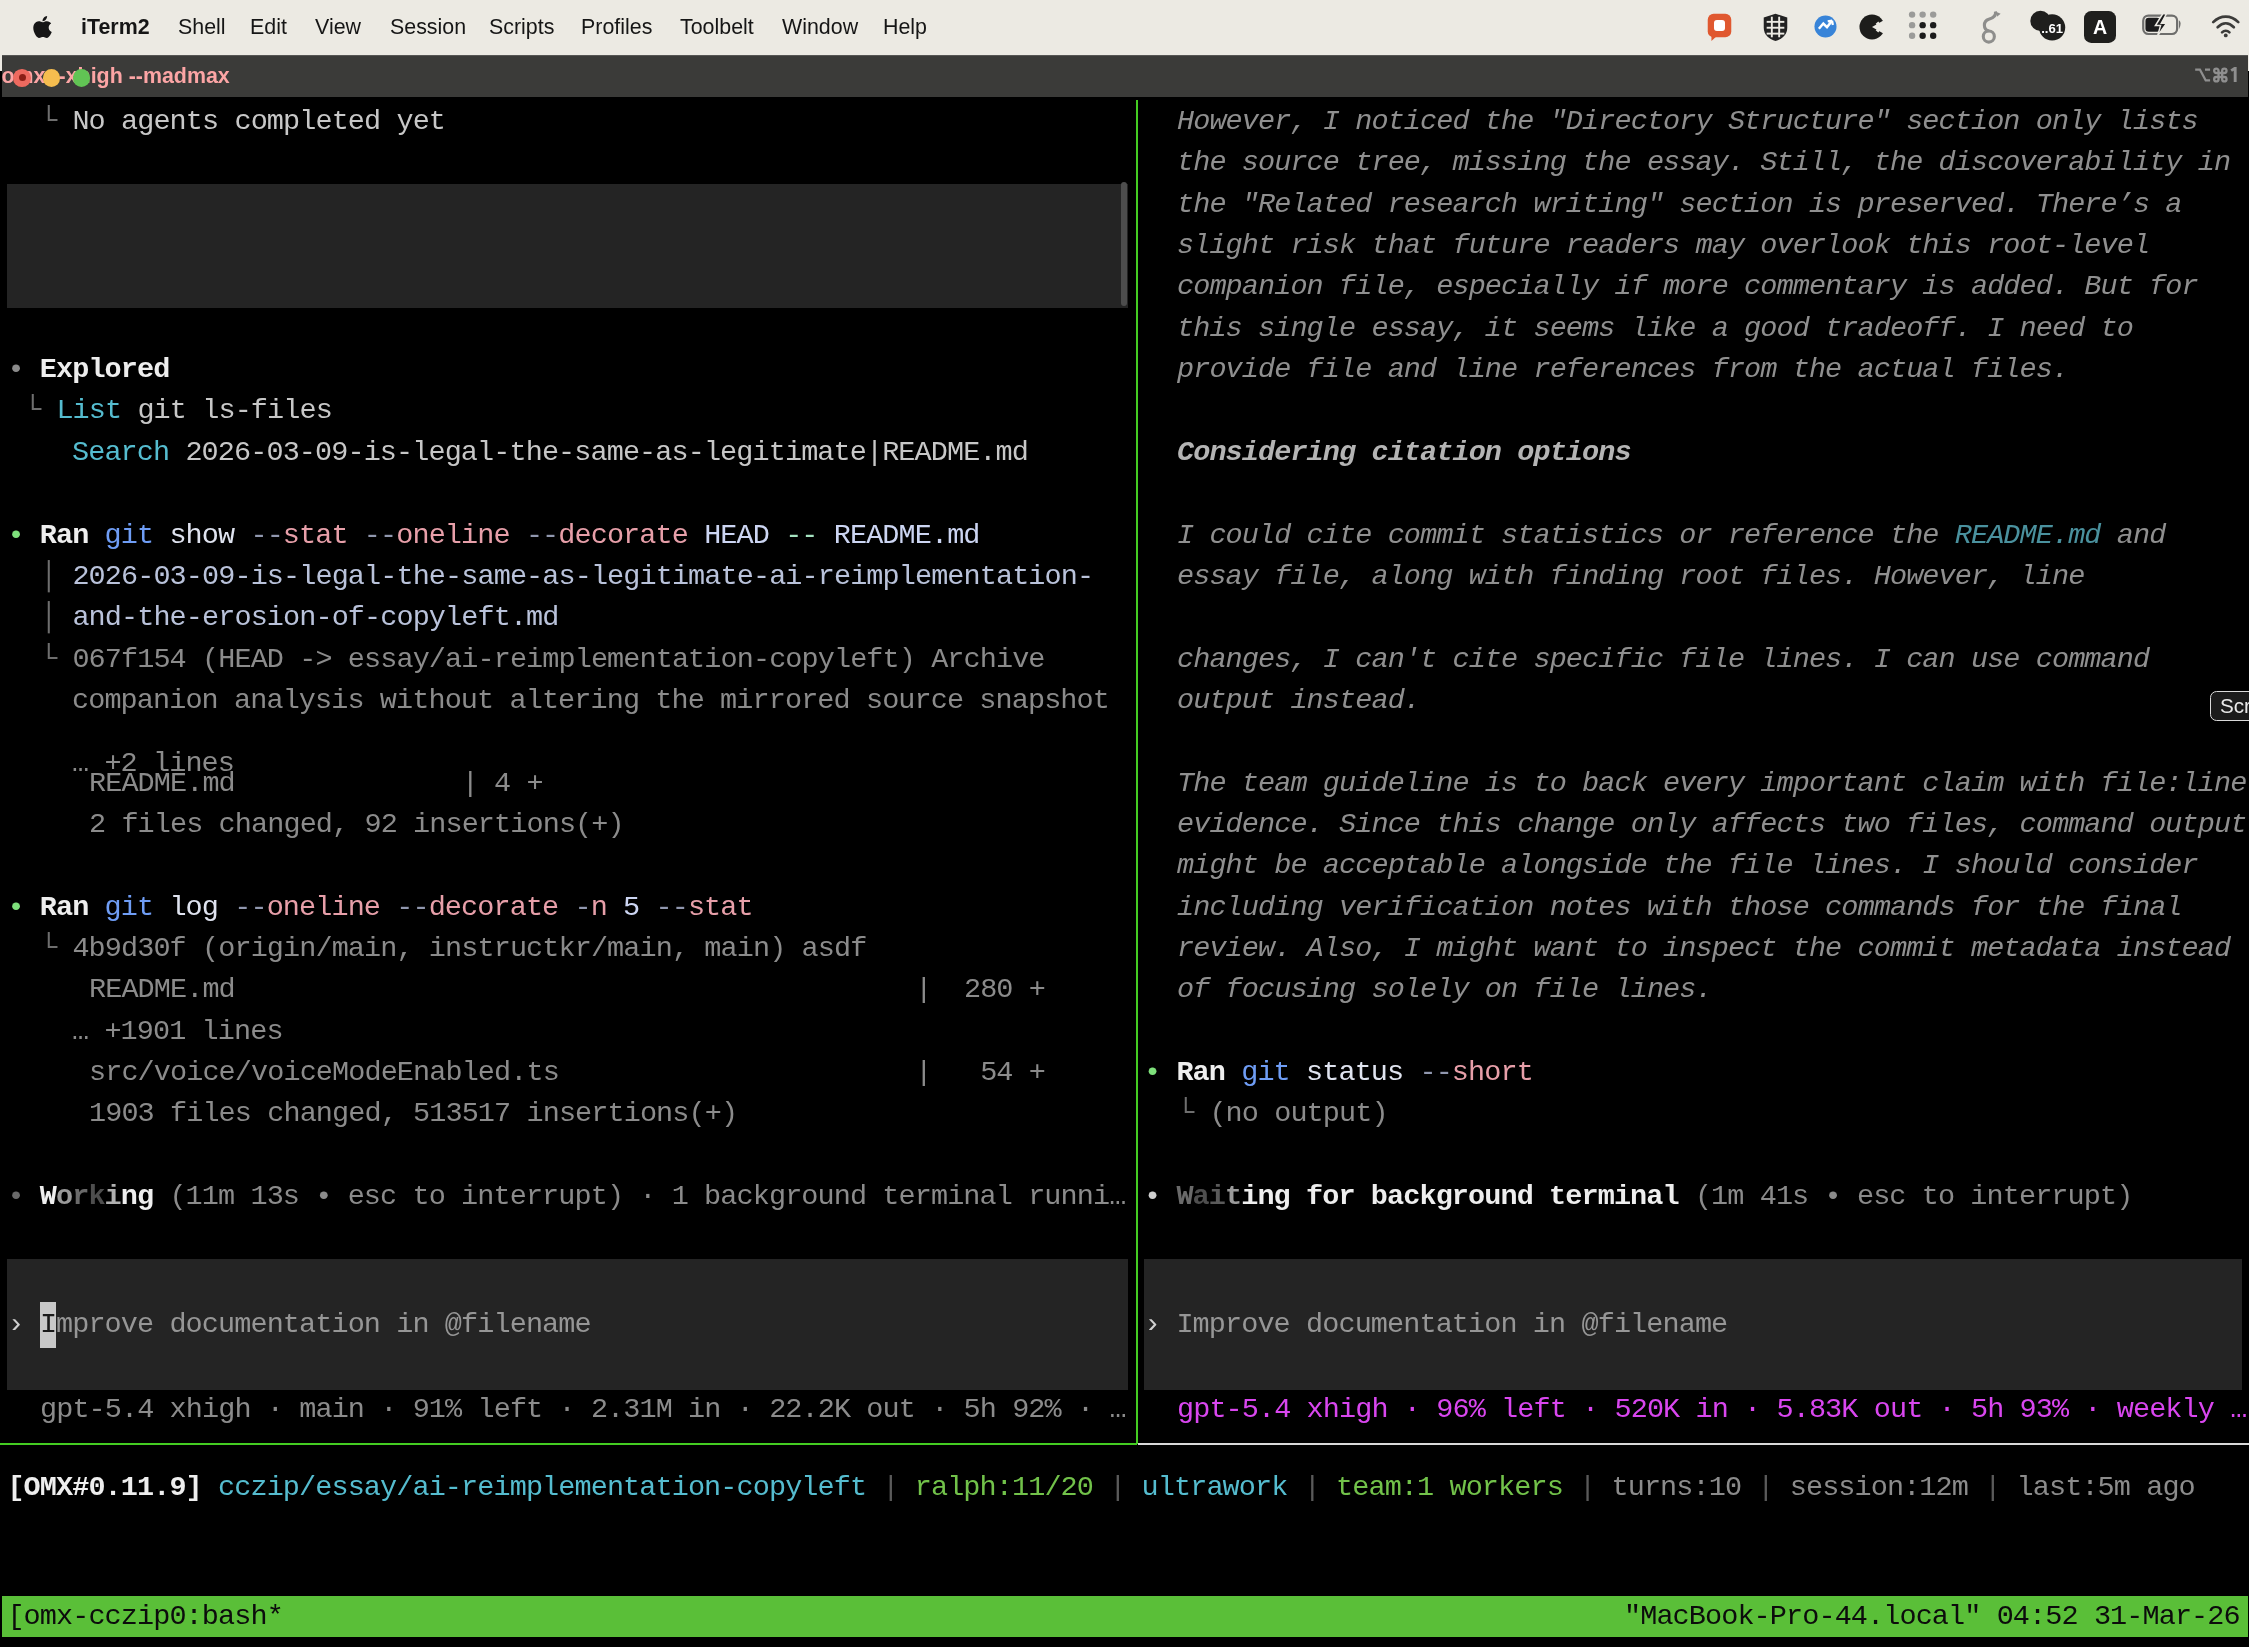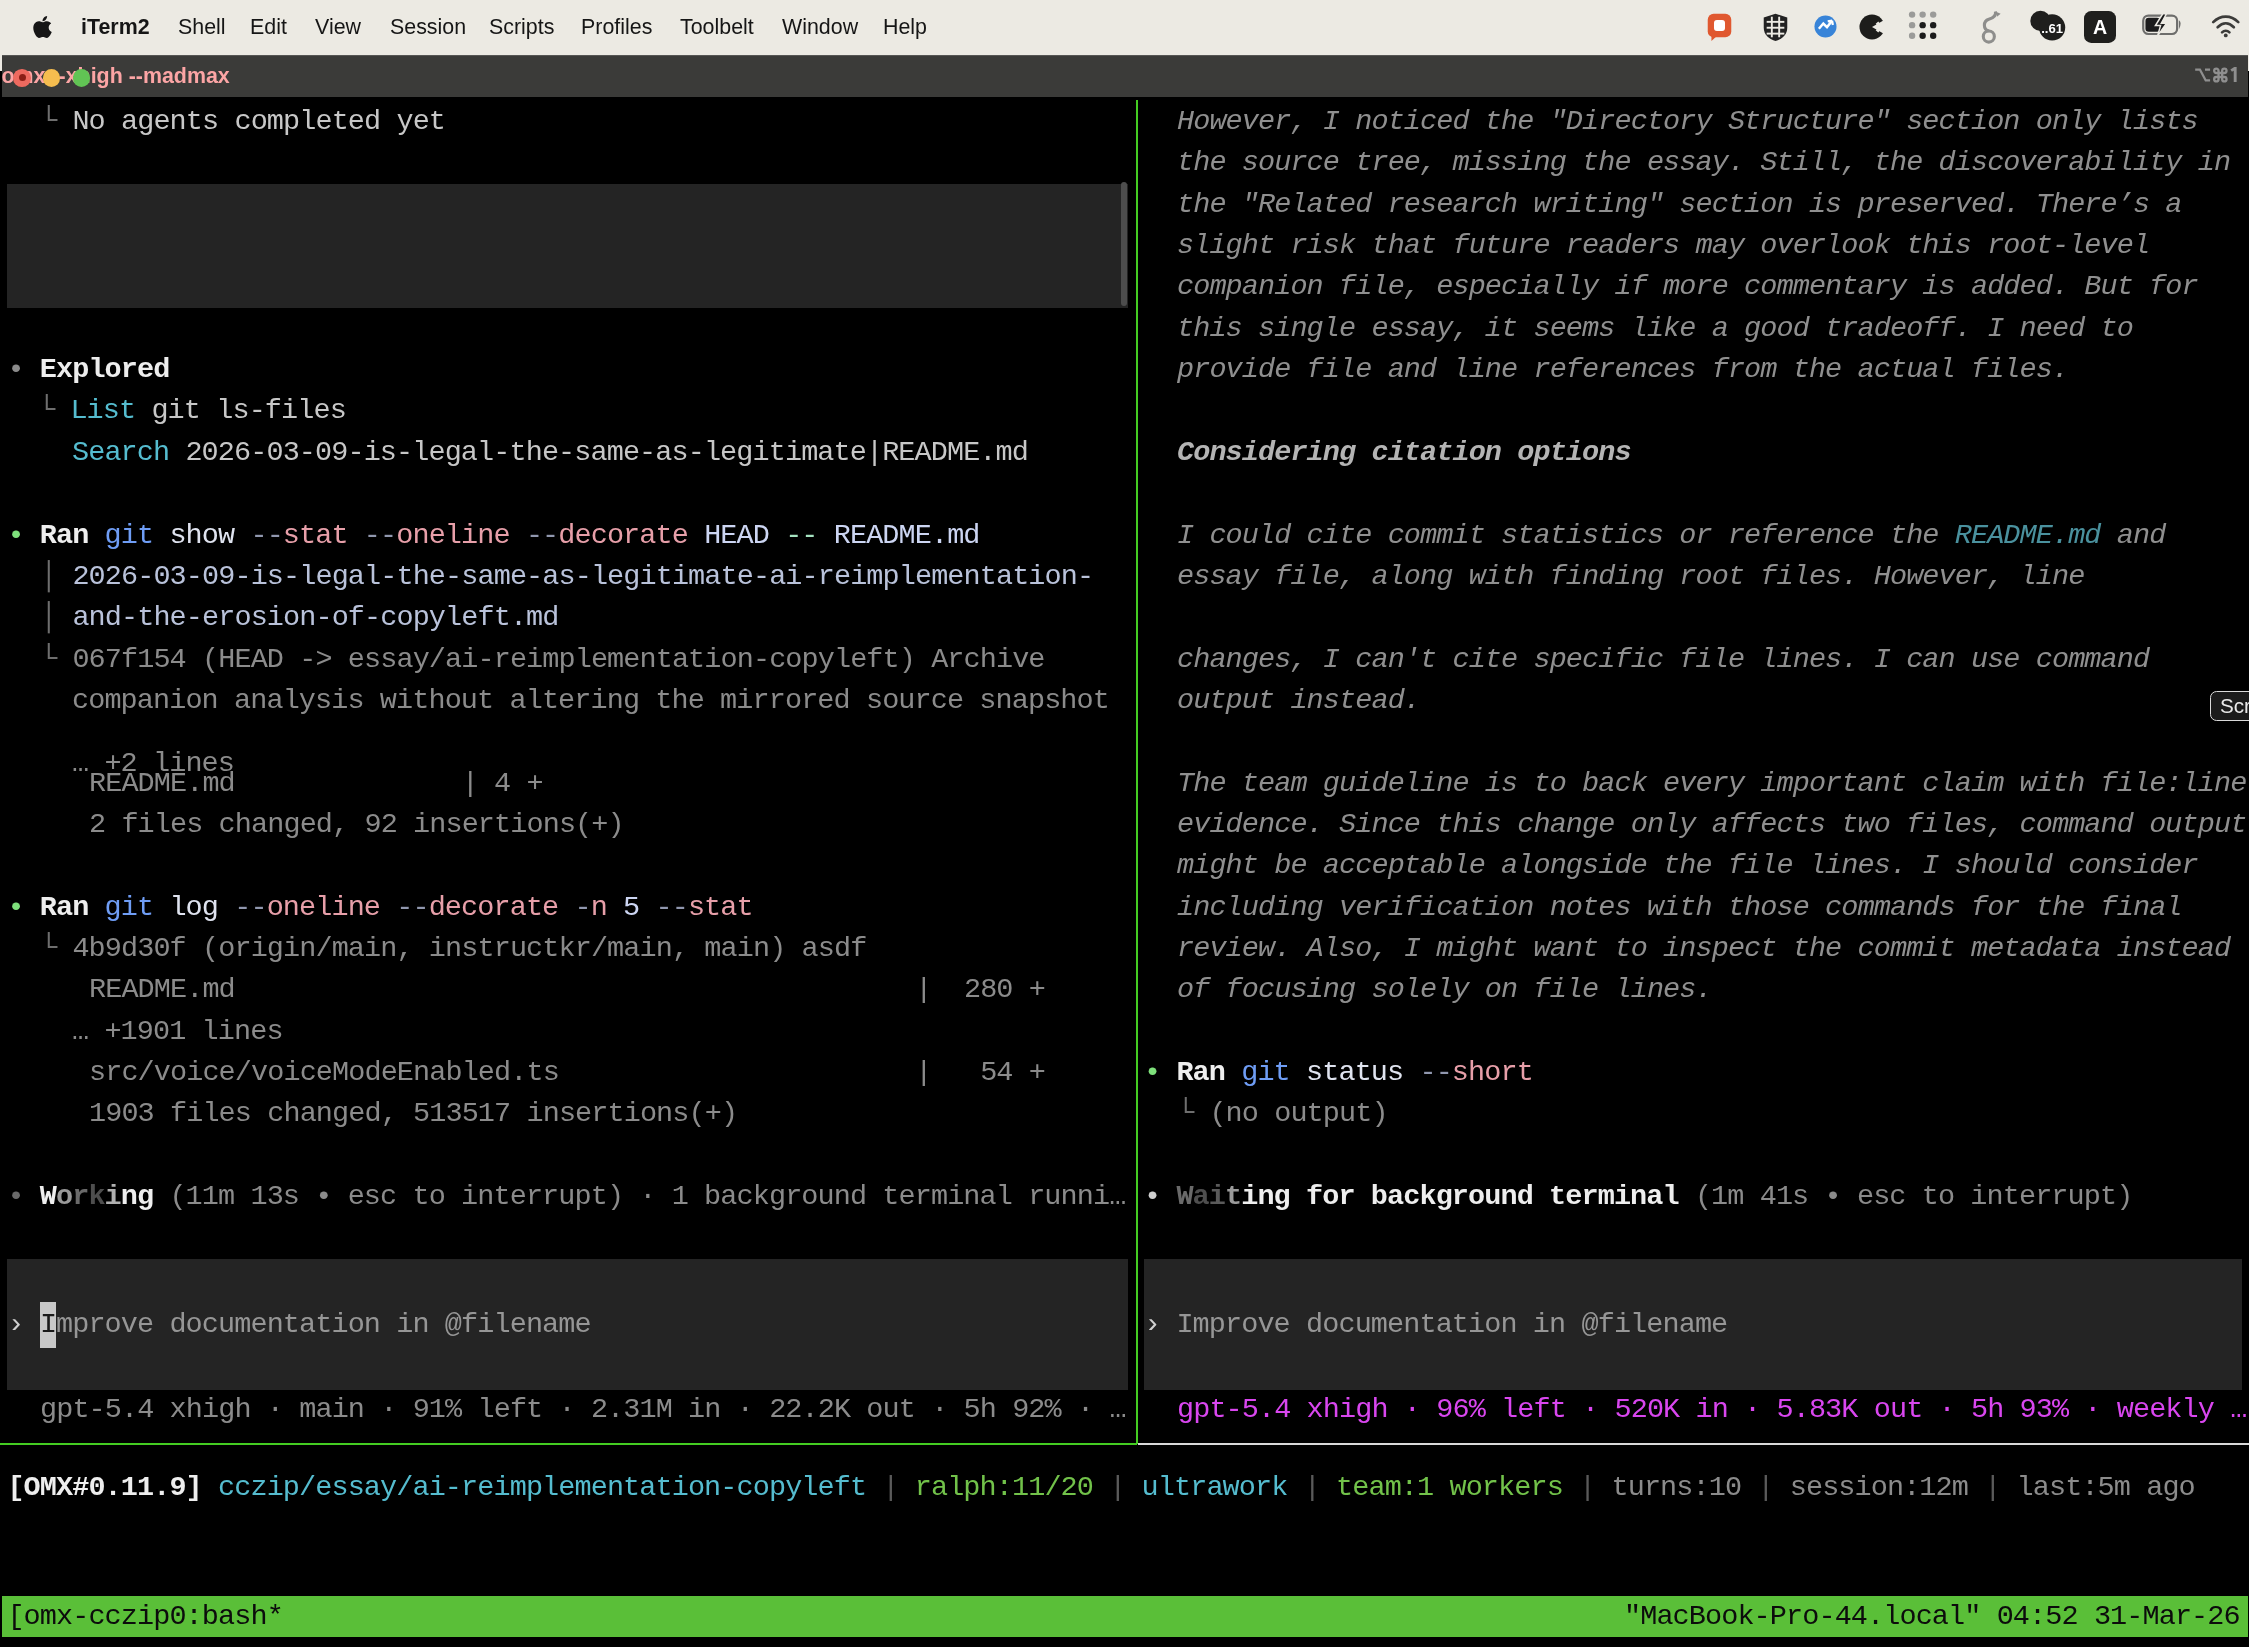--- a/index.html
+++ b/index.html
@@ -30,21 +30,21 @@
   <div class="r" style="left:40px;top:1304px;"><span style="color:#1a1a1a">I</span></div>
 
   <div style="position:absolute;left:1136px;top:100px;width:2.2px;height:1344px;background:#44cc22;"></div>
 
   <div style="position:absolute;left:0px;top:1443px;width:1137px;height:2.2px;background:#44cc22;"></div>
   <div style="position:absolute;left:1138px;top:1443px;width:1112px;height:2.2px;background:#d9d9d9;"></div>
 
   <div style="position:absolute;left:1121px;top:182px;width:5.9px;height:124px;background:#4d4d4d;border-radius:3px;"></div>
 <div class="r" style="left:40px;top:101px;"><span class="" style="color:#6e6e6e">└ </span><span class="" style="color:#c7c7c7">No agents completed yet</span></div>
 <div class="r" style="left:7.4px;top:349px;"><span class="" style="color:#8b8b8b">• </span><span class="b" style="color:#eeeeee">Explored</span></div>
-<div class="r" style="left:38px;top:390px;text-align:right;"><span class="" style="color:#6e6e6e">└ </span><span class="" style="color:#55bccf">List</span><span class="" style="color:#c7c7c7"> git ls-files</span></div>
+<div class="r" style="left:24px;top:390px;text-align:right;"><span class="" style="color:#6e6e6e">└ </span><span class="" style="color:#55bccf">List</span><span class="" style="color:#c7c7c7"> git ls-files</span></div>
 <div class="r" style="left:72px;top:432px;"><span class="" style="color:#55bccf">Search</span><span class="" style="color:#c7c7c7"> 2026-03-09-is-legal-the-same-as-legitimate|README.md</span></div>
 <div class="r" style="left:7.4px;top:515px;"><span class="" style="color:#7ee07b">• </span><span class="b" style="color:#eeeeee">Ran</span><span class="" style="color:#fff"> </span><span class="" style="color:#6f9df5">git</span><span class="" style="color:#fff"> </span><span class="" style="color:#dfe3ef">show</span><span class="" style="color:#fff"> </span><span class="" style="color:#9097ae">--</span><span class="" style="color:#e79fa9">stat</span><span class="" style="color:#fff"> </span><span class="" style="color:#9097ae">--</span><span class="" style="color:#e79fa9">oneline</span><span class="" style="color:#fff"> </span><span class="" style="color:#9097ae">--</span><span class="" style="color:#e79fa9">decorate</span><span class="" style="color:#fff"> </span><span class="" style="color:#ccd5f2">HEAD</span><span class="" style="color:#fff"> </span><span class="" style="color:#a5e3c0">--</span><span class="" style="color:#fff"> </span><span class="" style="color:#ccd5f2">README.md</span></div>
 <div class="r" style="left:40px;top:556px;"><span class="" style="color:#6e6e6e">│ </span><span class="" style="color:#b9c2da">2026-03-09-is-legal-the-same-as-legitimate-ai-reimplementation-</span></div>
 <div class="r" style="left:40px;top:597px;"><span class="" style="color:#6e6e6e">│ </span><span class="" style="color:#b9c2da">and-the-erosion-of-copyleft.md</span></div>
 <div class="r" style="left:40px;top:639px;"><span class="" style="color:#6e6e6e">└ </span><span class="" style="color:#8b8b8b">067f154 (HEAD -&gt; essay/ai-reimplementation-copyleft) Archive</span></div>
 <div class="r" style="left:72px;top:680px;"><span class="" style="color:#8b8b8b">companion analysis without altering the mirrored source snapshot</span></div>
 <div class="r" style="left:72px;top:721px;margin-top:22px;"><span class="" style="color:#8b8b8b">… +2 lines</span></div>
 <div class="r" style="left:89px;top:763px;"><span class="" style="color:#8b8b8b">README.md              | 4 +</span></div>
 <div class="r" style="left:89px;top:804px;"><span class="" style="color:#8b8b8b">2 files changed, 92 insertions(+)</span></div>
 <div class="r" style="left:7.4px;top:887px;"><span class="" style="color:#7ee07b">• </span><span class="b" style="color:#eeeeee">Ran</span><span class="" style="color:#fff"> </span><span class="" style="color:#6f9df5">git</span><span class="" style="color:#fff"> </span><span class="" style="color:#dfe3ef">log</span><span class="" style="color:#fff"> </span><span class="" style="color:#9097ae">--</span><span class="" style="color:#e79fa9">oneline</span><span class="" style="color:#fff"> </span><span class="" style="color:#9097ae">--</span><span class="" style="color:#e79fa9">decorate</span><span class="" style="color:#fff"> </span><span class="" style="color:#9097ae">-</span><span class="" style="color:#e79fa9">n</span><span class="" style="color:#fff"> </span><span class="" style="color:#ccd5f2">5</span><span class="" style="color:#fff"> </span><span class="" style="color:#9097ae">--</span><span class="" style="color:#e79fa9">stat</span></div>

